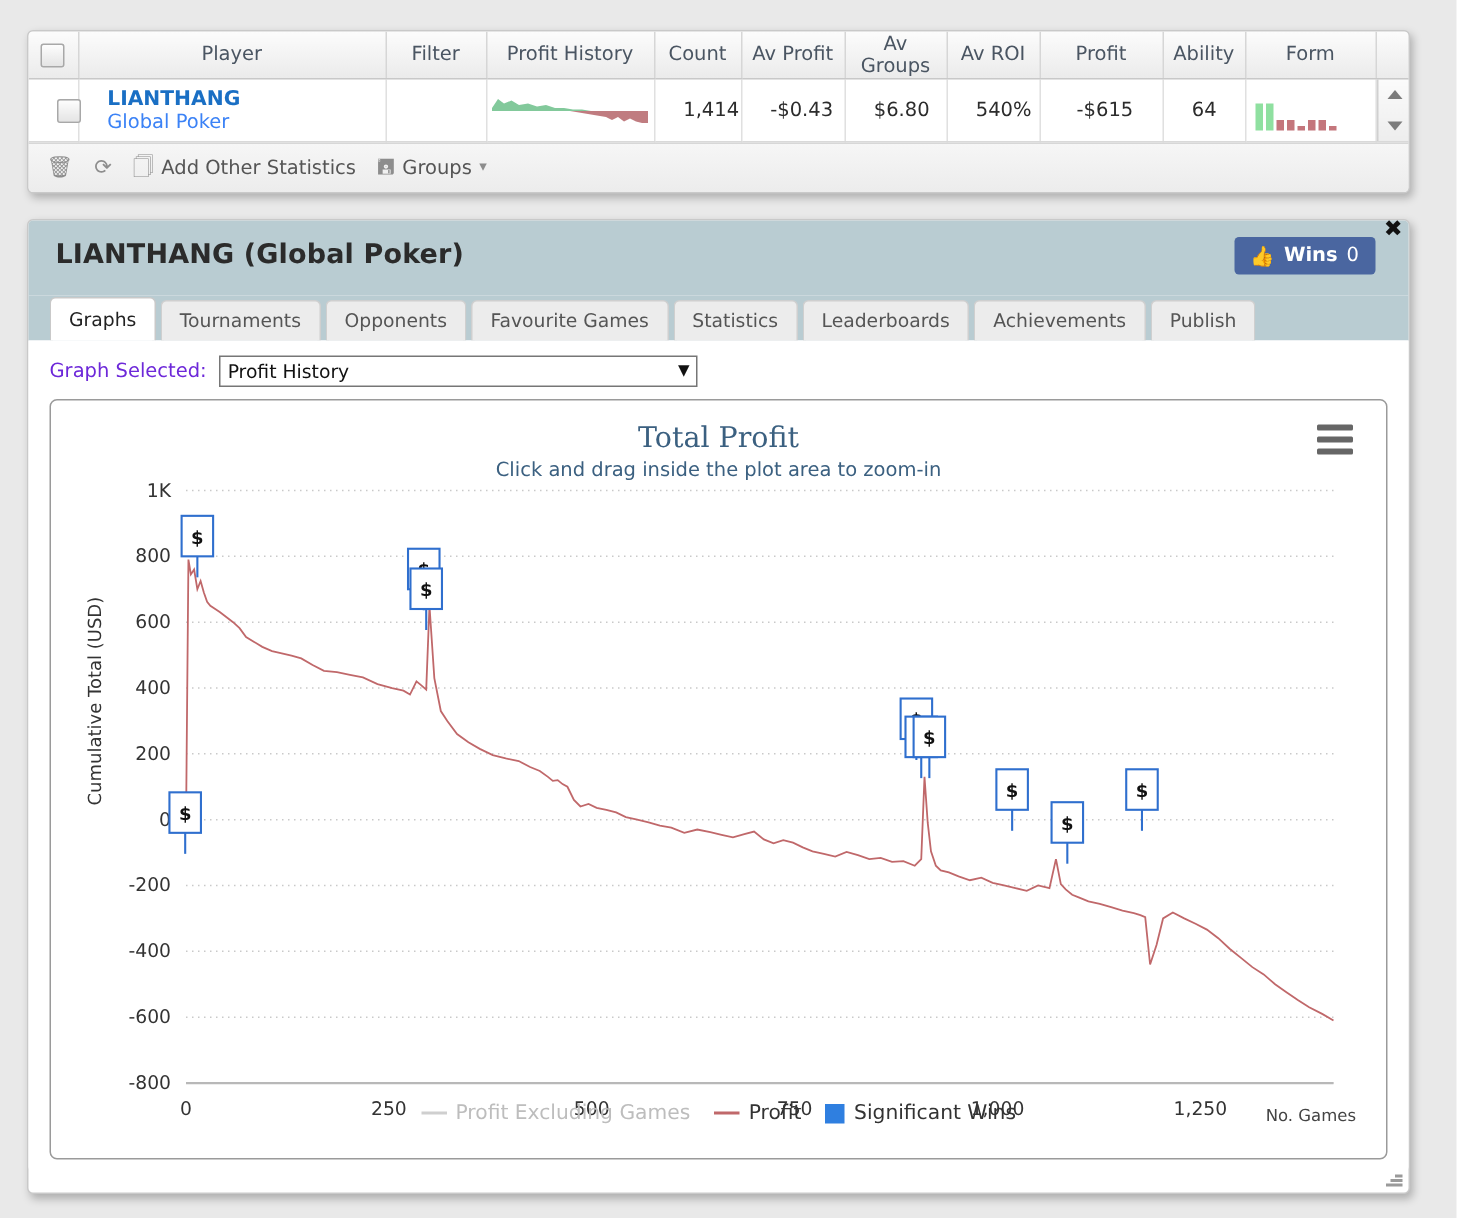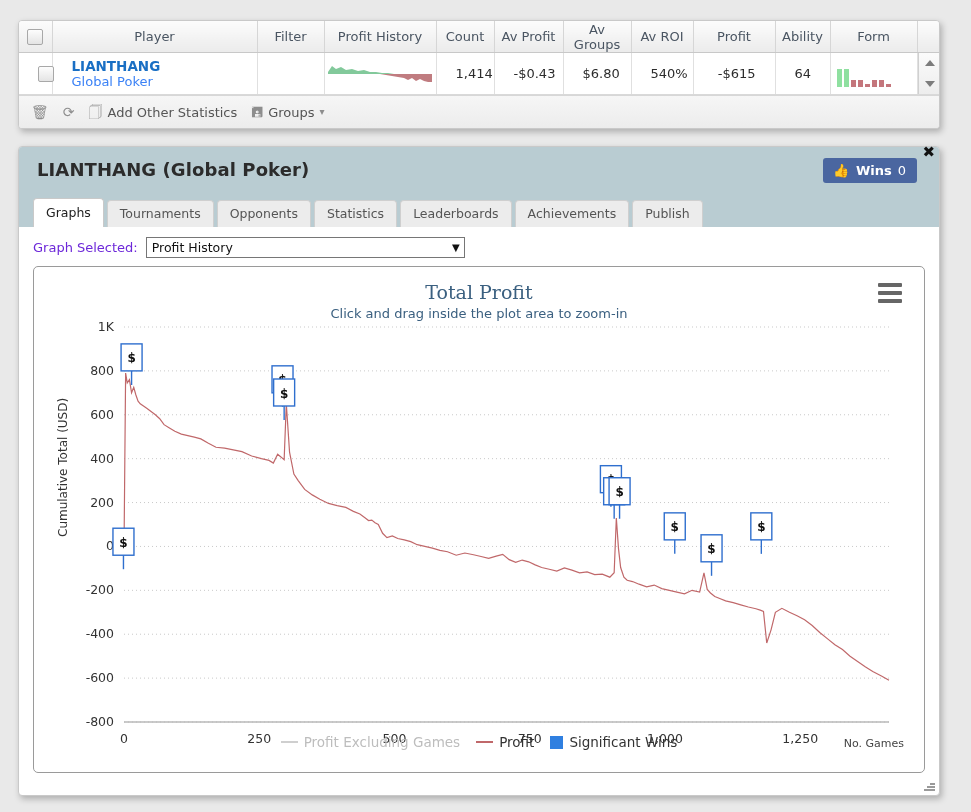--- a/index.html
+++ b/index.html
@@ -274,20 +274,21 @@
       <span>Wins</span>
       <span id="like-count">0</span>
     </div>
     <div id="close-x">✖</div>
   </div>
 
   <div id="tabs">
     <div class="tab active">Graphs</div>
     <div class="tab">Tournaments</div>
     <div class="tab">Opponents</div>
+    <div class="tab">Favourite Games</div>
     <div class="tab">Statistics</div>
     <div class="tab">Leaderboards</div>
     <div class="tab">Achievements</div>
     <div class="tab">Publish</div>
   </div>
 
   <div id="player-body">
     <div id="graph-select-row">
       <span id="graph-select-label">Graph Selected:</span>
       <div id="graph-select">

